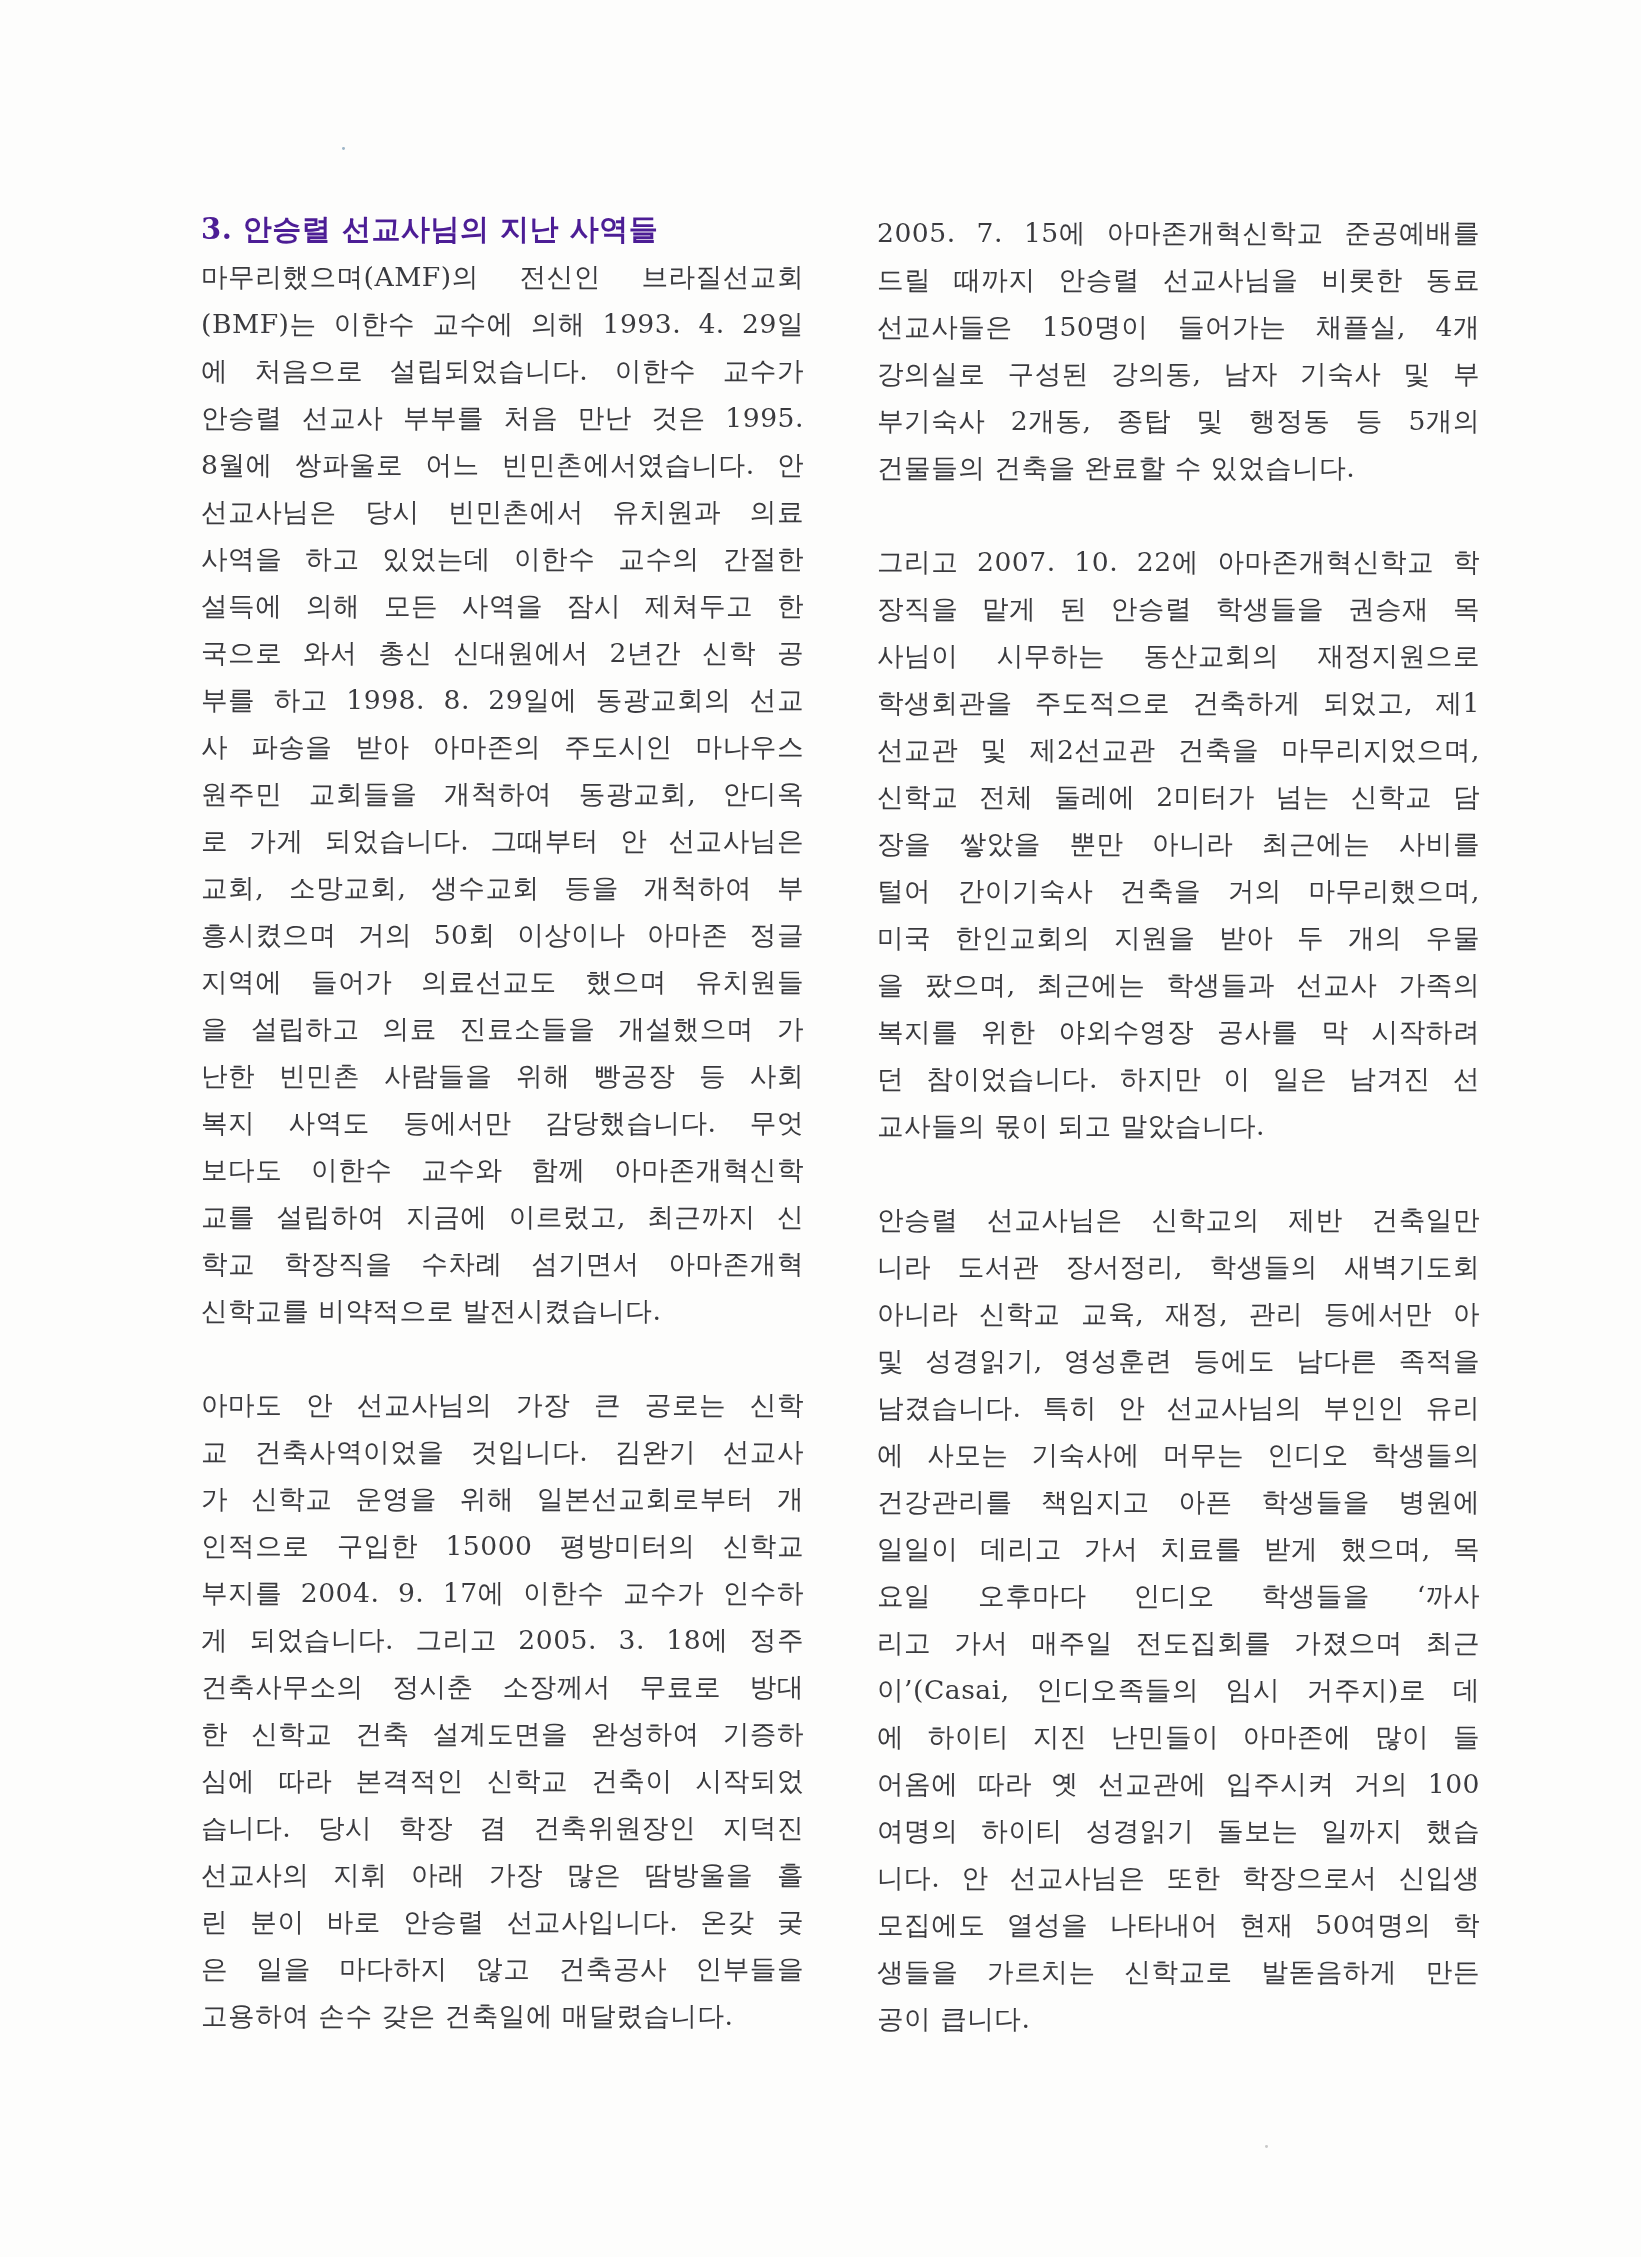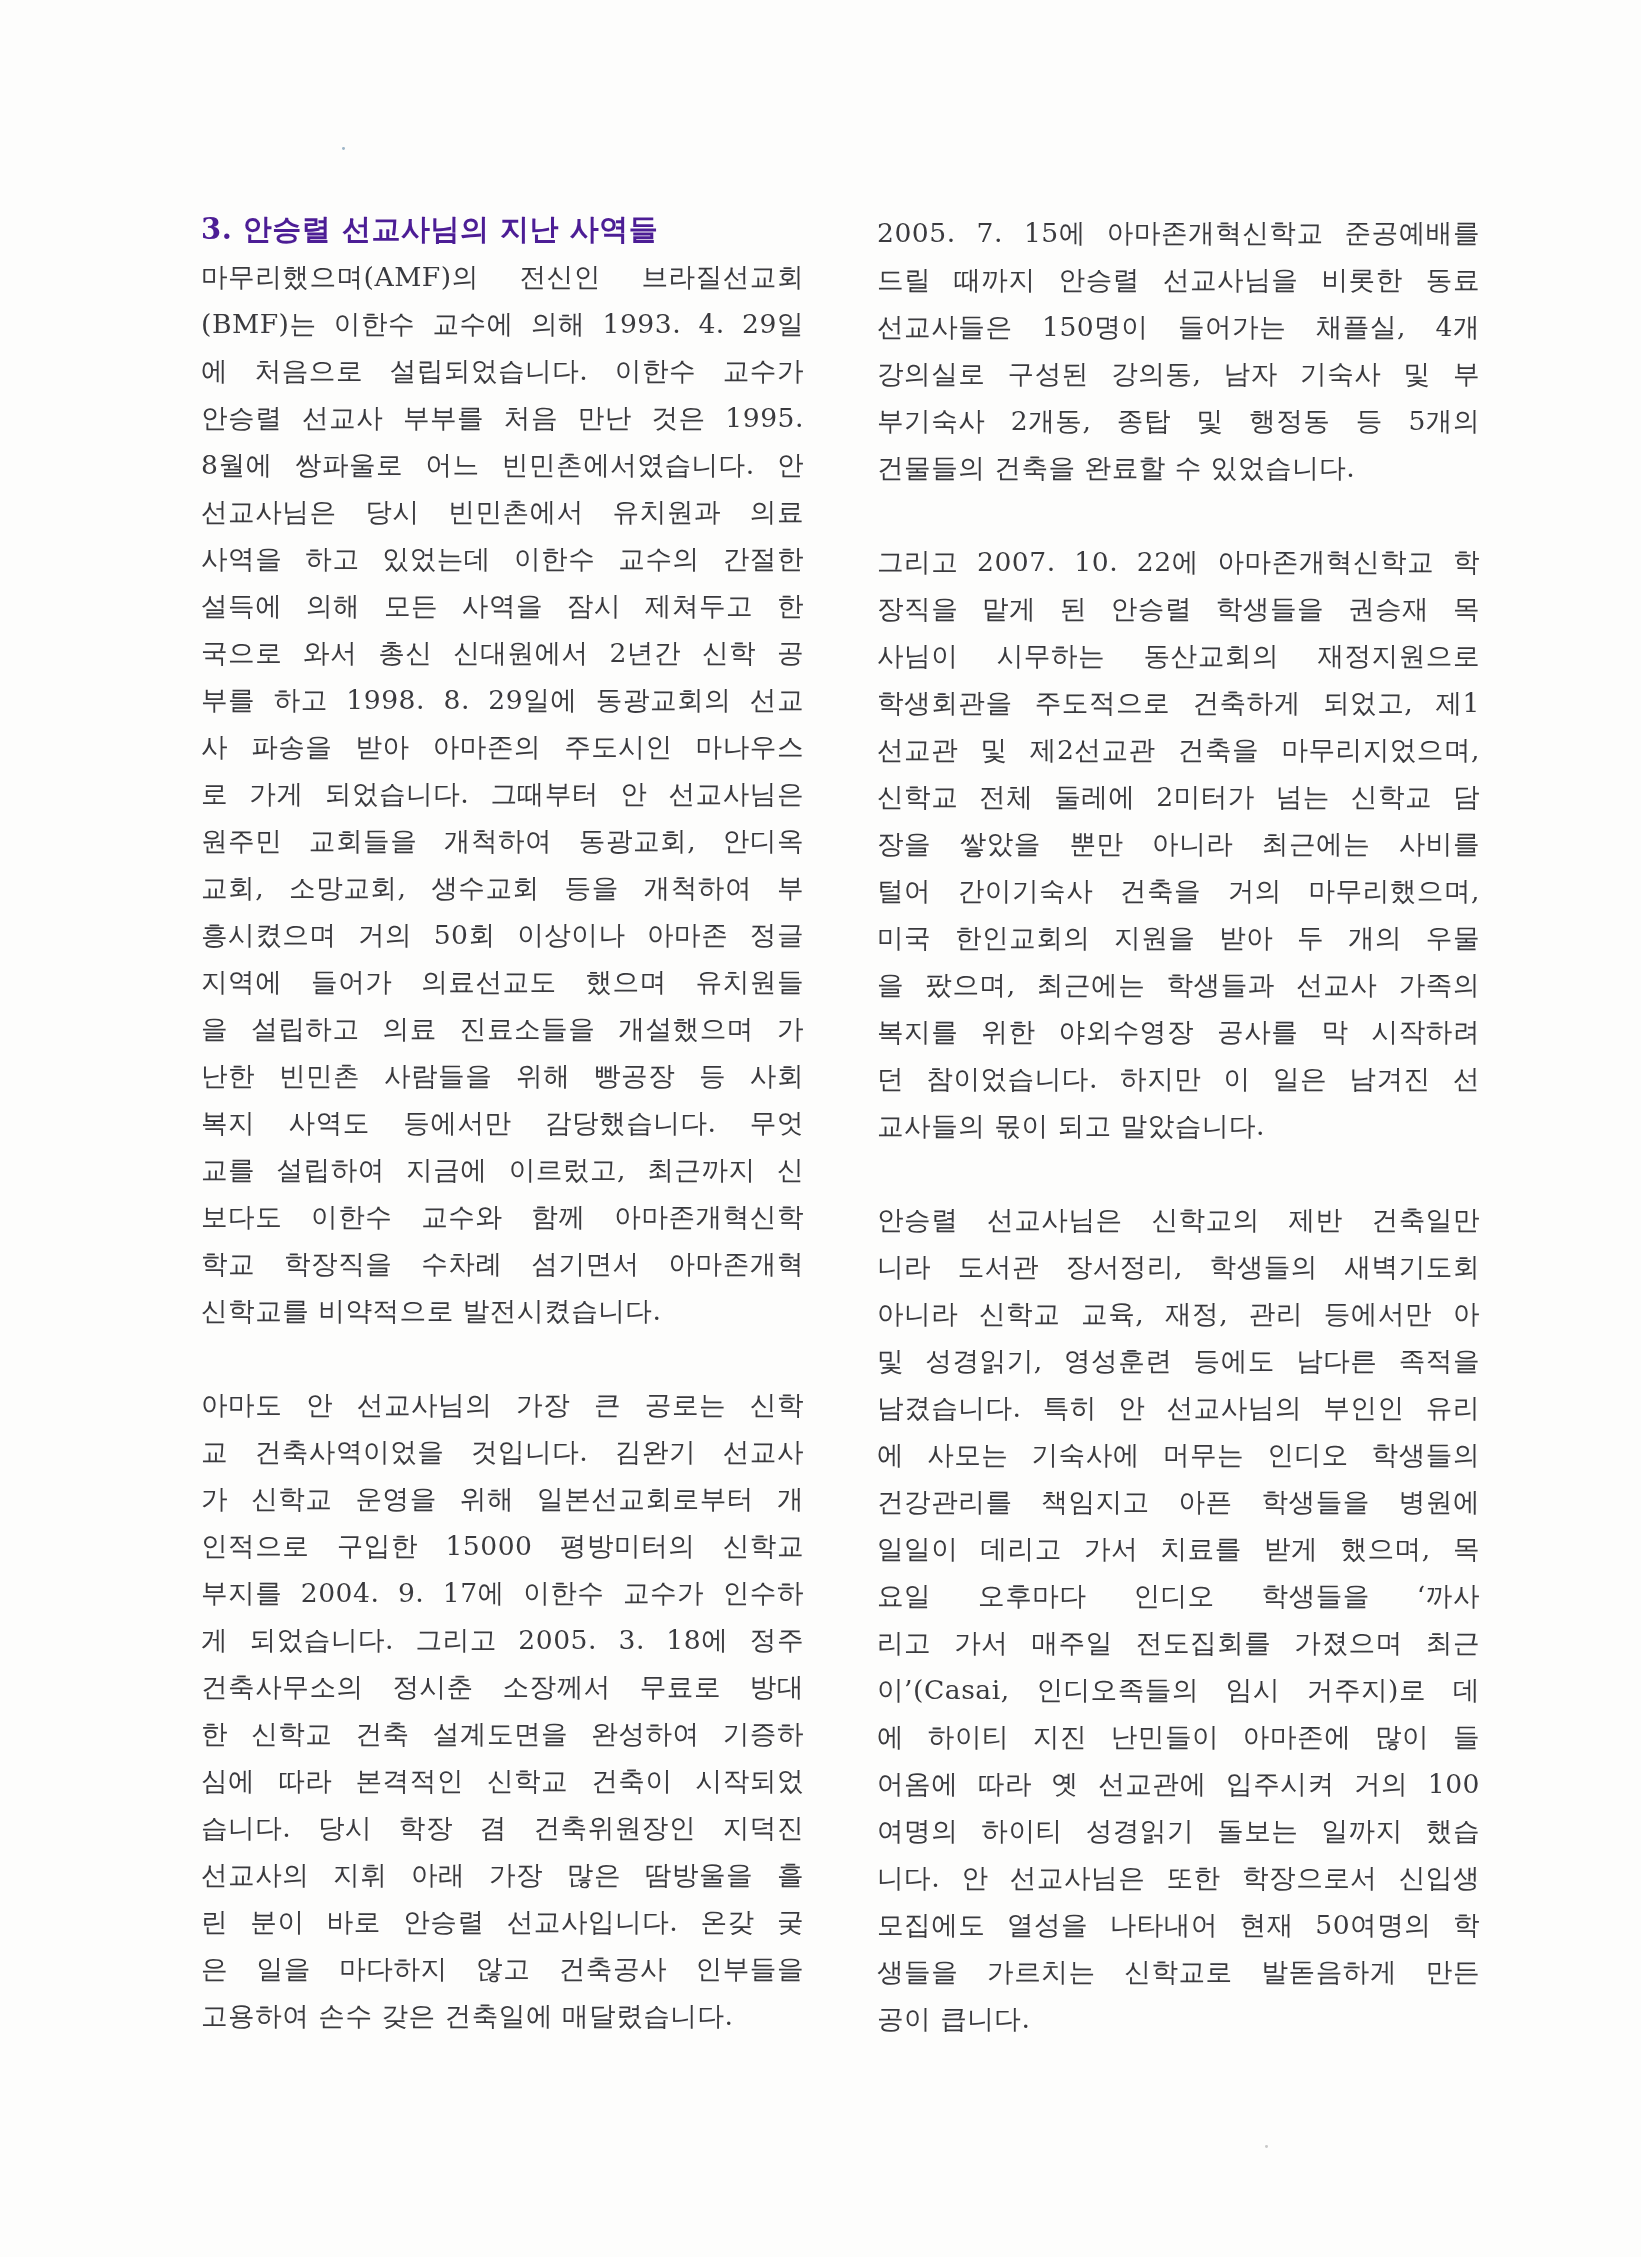--- a/index.html
+++ b/index.html
@@ -56,30 +56,30 @@
         <span class="line">(BMF)는 이한수 교수에 의해 1993. 4. 29일</span>
         <span class="line">에 처음으로 설립되었습니다. 이한수 교수가</span>
         <span class="line">안승렬 선교사 부부를 처음 만난 것은 1995.</span>
         <span class="line">8월에 쌍파울로 어느 빈민촌에서였습니다. 안</span>
         <span class="line">선교사님은 당시 빈민촌에서  유치원과 의료</span>
         <span class="line">사역을 하고 있었는데 이한수 교수의 간절한</span>
         <span class="line">설득에 의해 모든 사역을 잠시 제쳐두고 한</span>
         <span class="line">국으로 와서 총신 신대원에서 2년간 신학 공</span>
         <span class="line">부를 하고 1998. 8. 29일에 동광교회의 선교</span>
         <span class="line">사 파송을 받아 아마존의 주도시인 마나우스</span>
+        <span class="line">원주민 교회들을 개척하여 동광교회, 안디옥</span>
         <span class="line">로 가게 되었습니다. 그때부터 안 선교사님은</span>
-        <span class="line">원주민 교회들을 개척하여 동광교회, 안디옥</span>
         <span class="line">교회, 소망교회, 생수교회 등을 개척하여 부</span>
         <span class="line">흥시켰으며 거의 50회 이상이나 아마존 정글</span>
         <span class="line">지역에 들어가 의료선교도 했으며 유치원들</span>
         <span class="line">을 설립하고 의료 진료소들을 개설했으며 가</span>
         <span class="line">난한 빈민촌 사람들을 위해 빵공장 등 사회</span>
         <span class="line">복지 사역도 등에서만 감당했습니다. 무엇</span>
+        <span class="line">보다도 이한수 교수와 함께 아마존개혁신학</span>
         <span class="line">교를 설립하여 지금에 이르렀고, 최근까지 신</span>
-        <span class="line">보다도 이한수 교수와 함께 아마존개혁신학</span>
         <span class="line">학교 학장직을 수차례 섬기면서 아마존개혁</span>
         <span class="line last">신학교를 비약적으로 발전시켰습니다.</span>
       </div>
     <span class="gap"></span>
     <div>
         <span class="line">아마도 안 선교사님의 가장 큰 공로는 신학</span>
         <span class="line">교 건축사역이었을 것입니다. 김완기 선교사</span>
         <span class="line">가 신학교 운영을 위해 일본선교회로부터 개</span>
         <span class="line">인적으로 구입한 15000 평방미터의 신학교</span>
         <span class="line">부지를 2004. 9. 17에 이한수 교수가 인수하</span>

